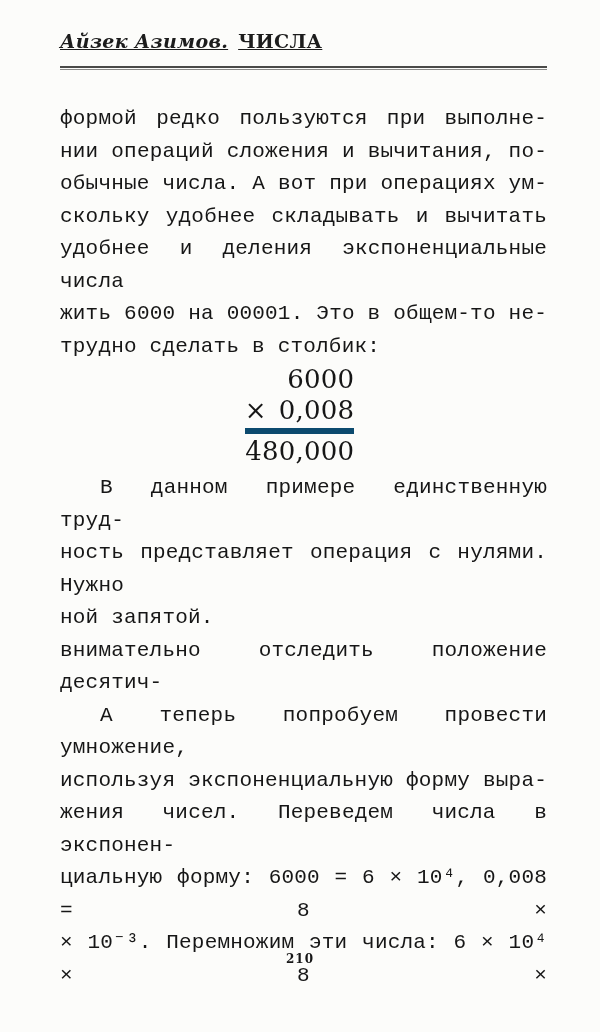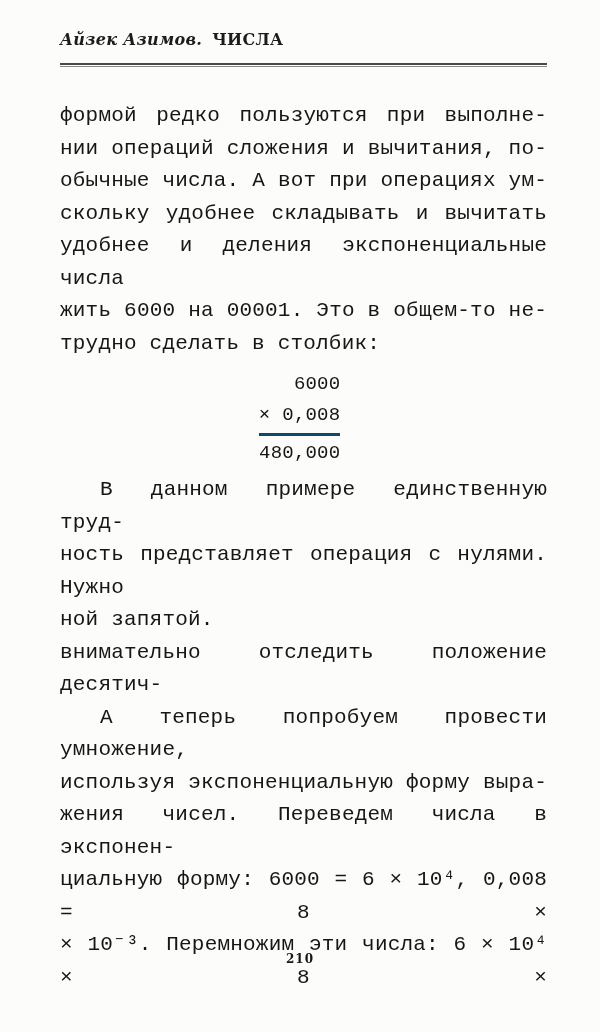--- a/index.html
+++ b/index.html
@@ -13,24 +13,25 @@
     height: 1032px;
     margin: 0 auto;
     background: #fcfcfa;
     color: #161616;
     font-family: "DejaVu Serif", "Liberation Serif", serif;
     overflow: hidden;
     box-sizing: border-box;
     padding: 30px 53px 0 60px;
   }
   .running-head {
-    font-size: 16px;
+    font-size: 19px;
     letter-spacing: 0.3px;
     white-space: nowrap;
     color: #1c1c1c;
+    text-decoration: underline;
   }
   .running-head .author {
     font-style: italic;
     font-weight: 600;
     margin-right: 10px;
   }
   .running-head .book-title {
     font-weight: 600;
   }
   .header-rule {
@@ -58,35 +59,34 @@
   }
   .j {
     text-align: justify;
     text-align-last: justify;
   }
   .ind {
     text-indent: 40px;
   }
   .mult-block {
     width: fit-content;
-    margin: 9px auto 5px;
-    font-size: 19px;
+    margin: 1px auto 5px;
+    font-size: 26px;
     line-height: 31px;
     transform: translateX(-4px);
-    font-family: Liberation Mono, monospace;
   }
   .mult-line {
     text-align: right;
   }
   .mult-sign {
     display: inline-block;
     margin-right: 12px;
   }
   .mult-product {
-    border-top: 3px solid #0c4a6e;
+    border-top: 6px solid #0c4a6e;
     padding-top: 2px;
     margin-top: 2px;
   }
   .page-footer {
     position: absolute;
     left: 0;
     right: 0;
     top: 948px;
     text-align: center;
   }

